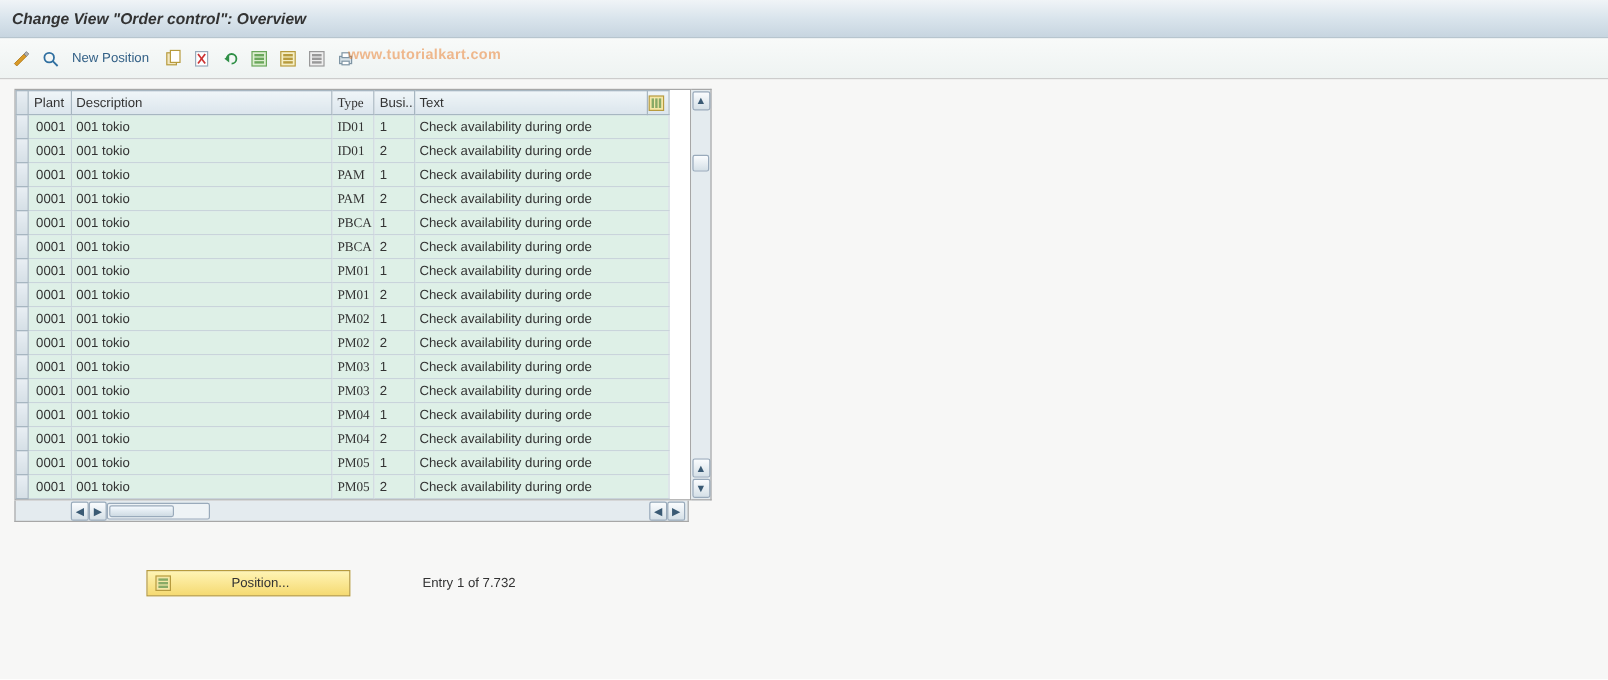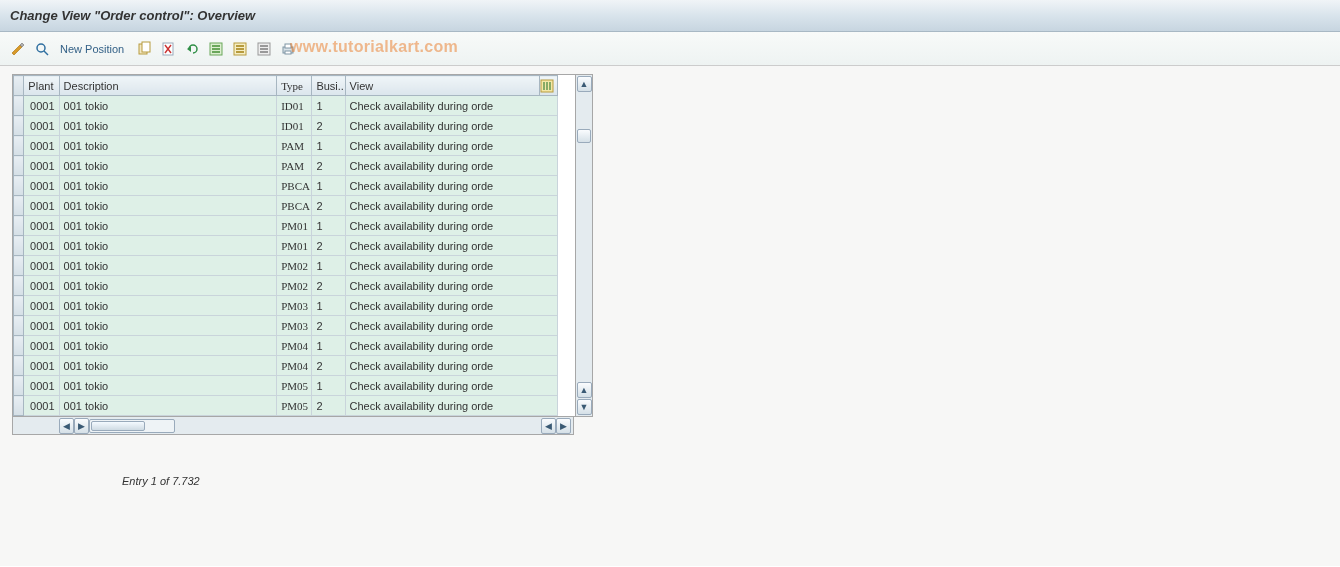--- a/index.html
+++ b/index.html
@@ -49,21 +49,21 @@
   }
   .toolbar-text {
     color: #346187;
     margin: 0 6px 0 4px;
     cursor: pointer;
   }
   .watermark {
     position: absolute;
     left: 290px;
     top: 6px;
-    font-size: 16px;
+    font-size: 12px;
     font-weight: bold;
     color: rgba(234,120,33,0.5);
     font-family: Arial, sans-serif;
     letter-spacing: 0.3px;
   }
   .content-area {
     padding: 8px 0 0 12px;
     background: #f7f7f6;
     height: 500px;
   }
@@ -165,21 +165,21 @@
   .footer-row { display:flex; align-items:center; margin: 40px 0 0 110px; gap: 60px;}
   .position-btn {
     width: 170px; height: 22px;
     background: linear-gradient(180deg,#fff4b5,#f5da72);
     border: 1px solid #b79b3e;
     display:flex; align-items:center; justify-content:flex-start;
     color:#333; cursor:pointer; position:relative;
     padding-left:6px;
   }
   .position-btn .label { flex:1; text-align:center; }
-  .entry-text { color:#333;font-style:italic; }
+  .entry-text { color:#333; }
   svg { display:block; }
 </style>
 </head>
 <body>
 
 <div class="title-bar">
   <span class="title-bar-text">Change View "Order control": Overview</span>
 </div>
 
 <div class="toolbar">
@@ -253,21 +253,21 @@
   <div style="display:flex;">
     <div class="grid-wrapper">
       <table class="grid">
         <thead>
           <tr>
             <th class="corner"></th>
             <th class="col-plant">Plant</th>
             <th class="col-desc">Description</th>
             <th class="col-type">Type</th>
             <th class="col-busi">Busi...</th>
-            <th class="col-text">View</th>
+            <th class="col-text">Text</th>
             <th style="width:17px; padding:2px 0;">
               <svg width="14" height="14">
                   <rect x="1" y="1" width="12" height="12" fill="#f4e7a6" stroke="#b79b3e"></rect>
                   <rect x="3" y="3" width="2" height="8" fill="#8a6"></rect>
                   <rect x="6" y="3" width="2" height="8" fill="#8a6"></rect>
                   <rect x="9" y="3" width="2" height="8" fill="#8a6"></rect>
                 </svg>
             </th>
           </tr>
         </thead>
@@ -422,15 +422,24 @@
         <div class="hscroll-thumb"></div>
       </div>
     </div>
     <div class="hscroll-right">
       <div class="scroll-btn">◀</div>
       <div class="scroll-btn">▶</div>
     </div>
   </div>
 
   <div class="footer-row">
+    <div class="position-btn">
+      <svg width="14" height="14">
+          <rect x="1" y="1" width="12" height="12" fill="#f4e7a6" stroke="#b79b3e"></rect>
+          <rect x="3" y="3" width="8" height="2" fill="#8a6"></rect>
+          <rect x="3" y="6" width="8" height="2" fill="#8a6"></rect>
+          <rect x="3" y="9" width="8" height="2" fill="#8a6"></rect>
+        </svg>
+      <span class="label">Position...</span>
+    </div>
     <span class="entry-text">Entry 1 of 7.732</span>
   </div>
 </div>
 
 </body></html>

